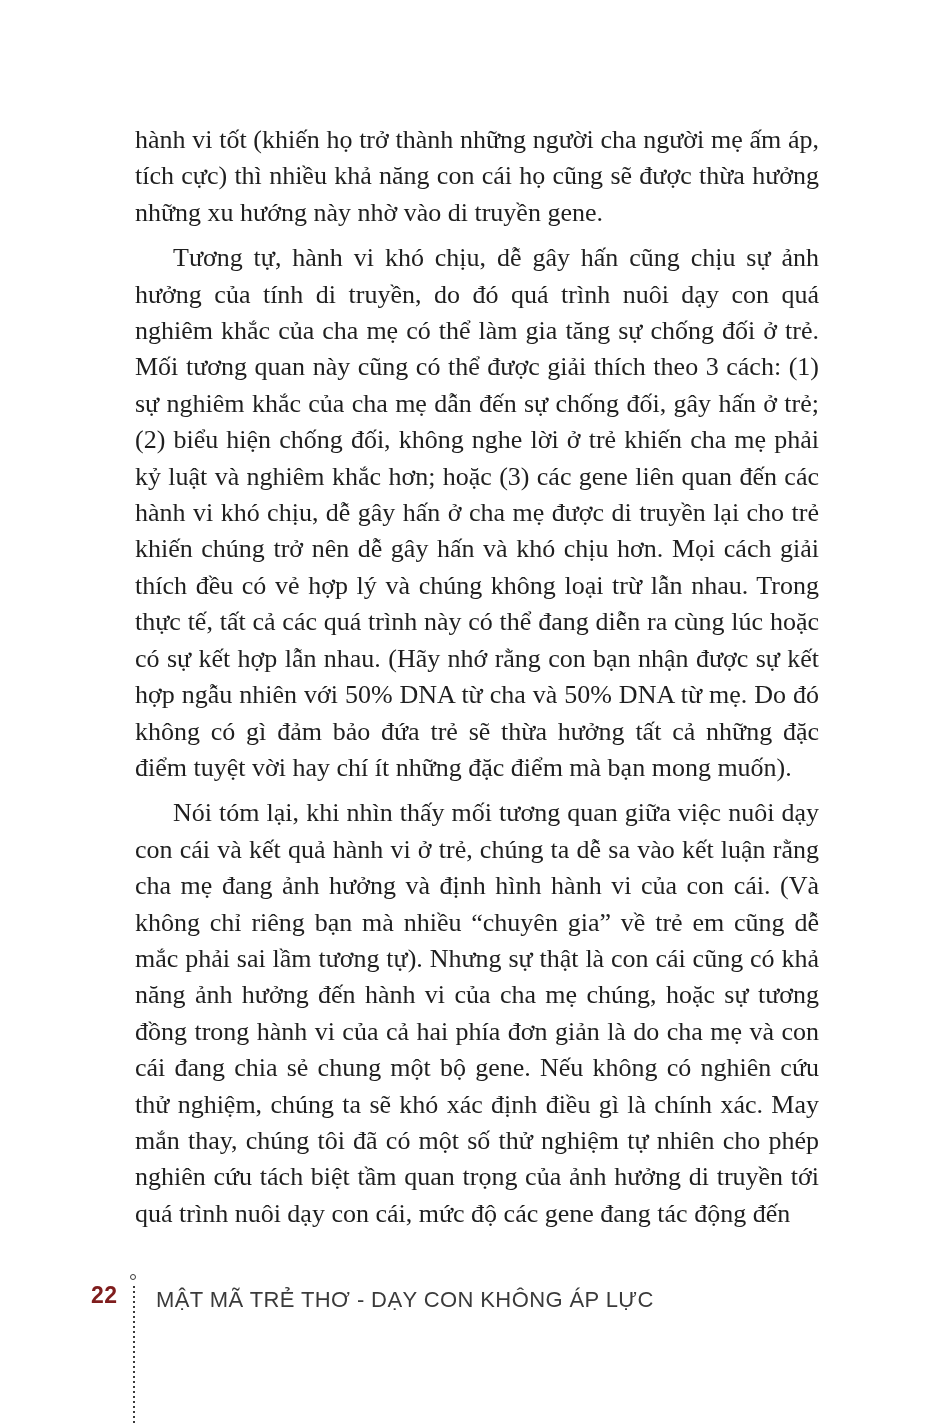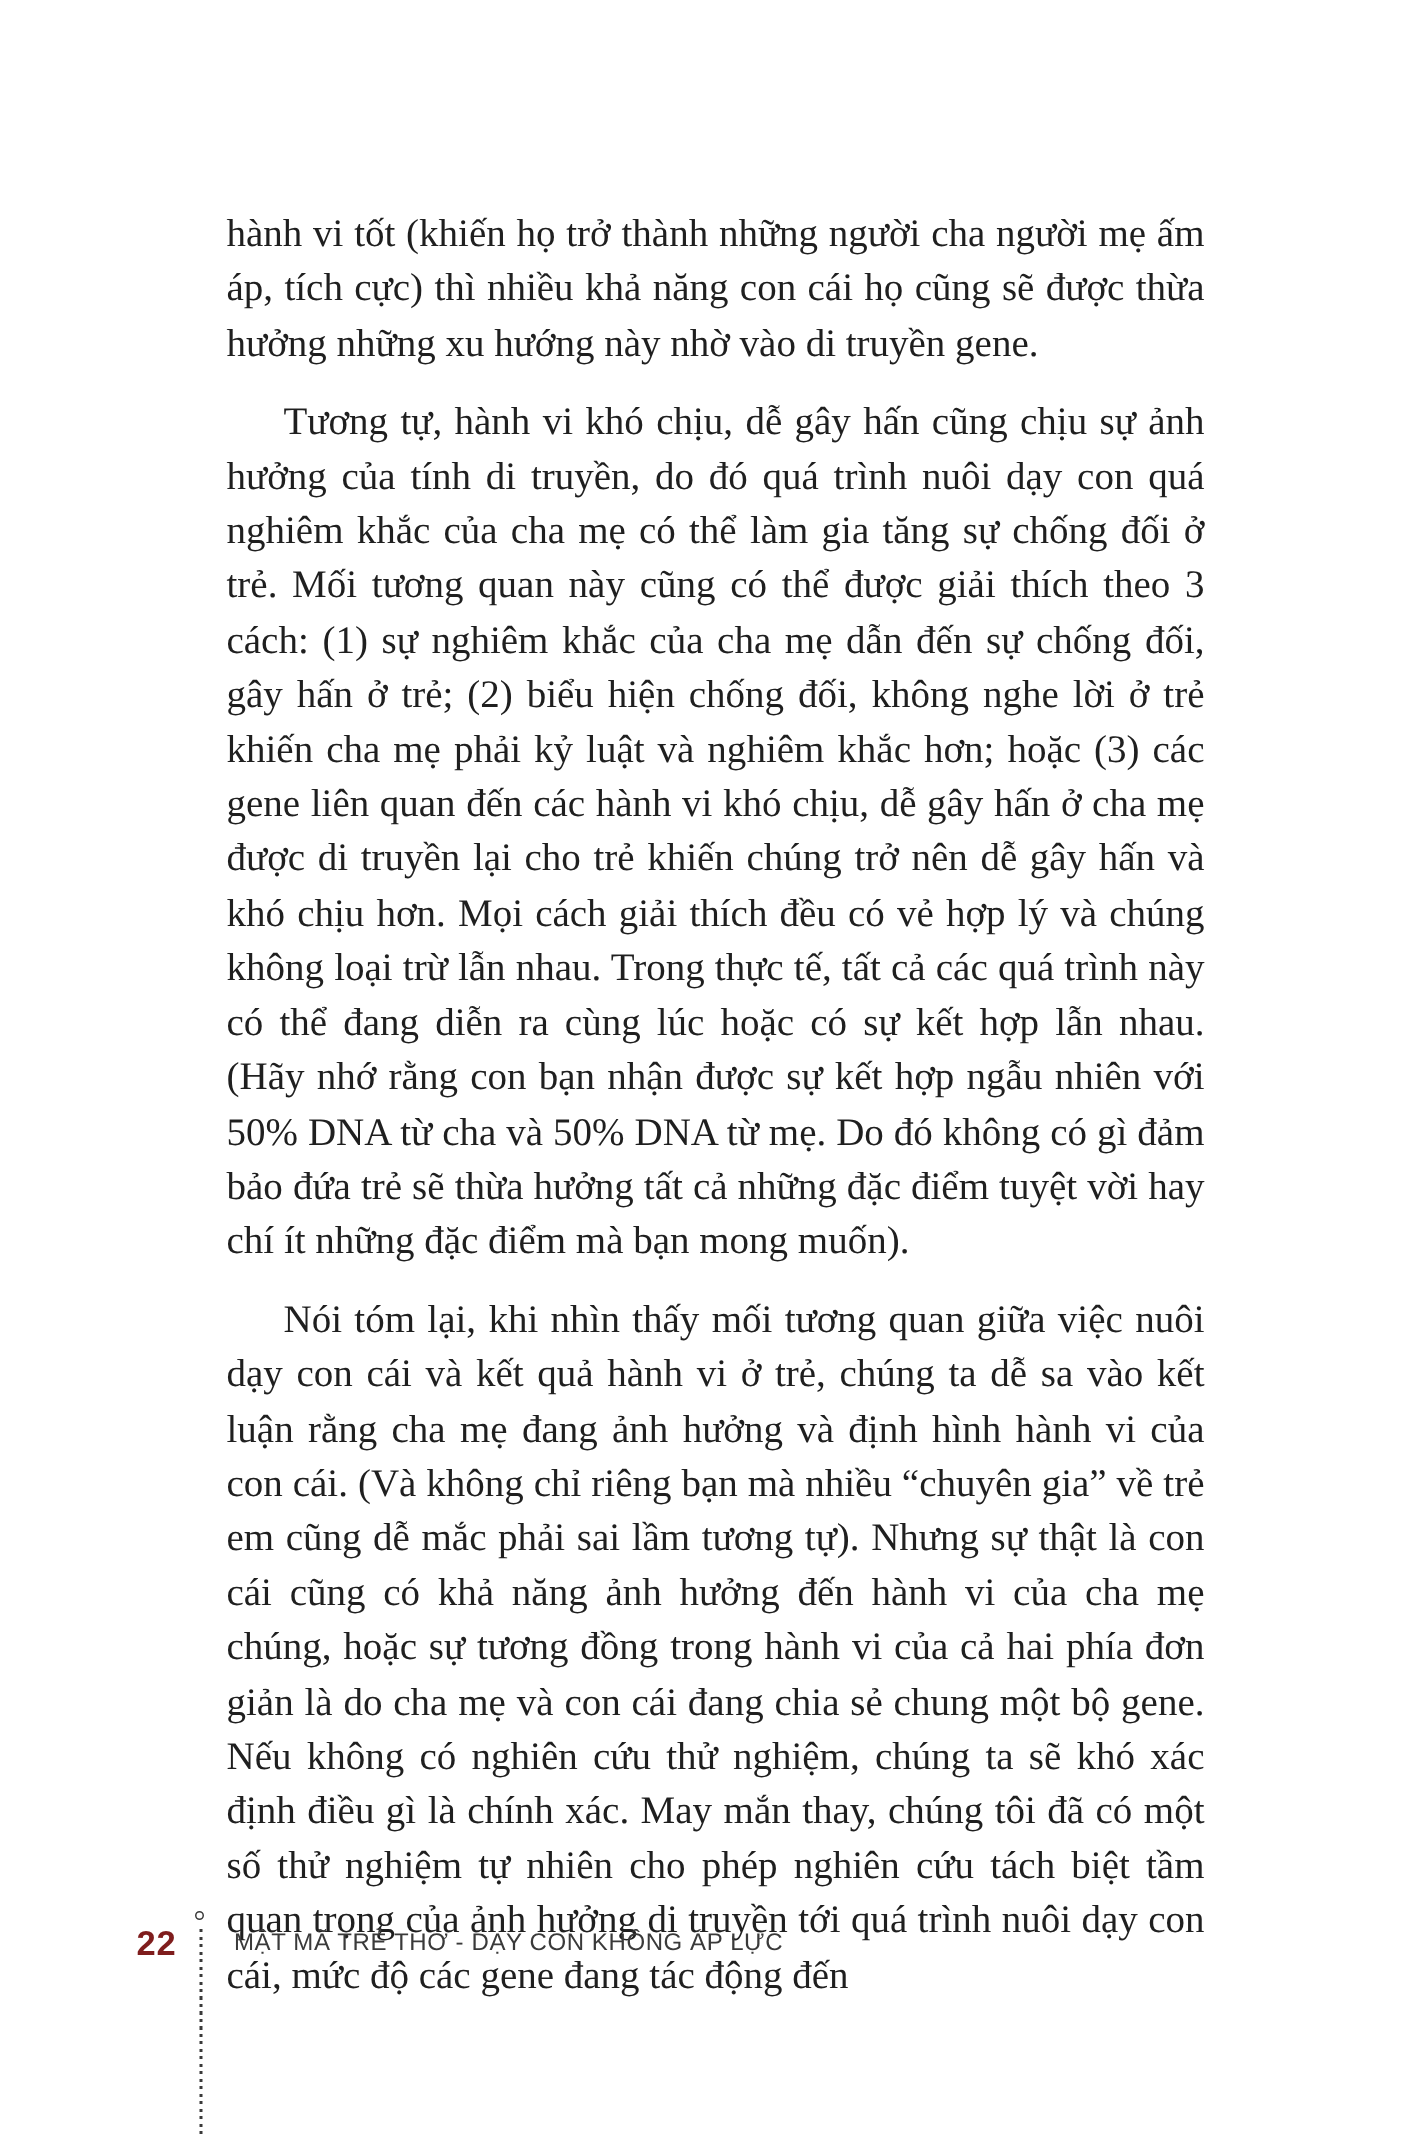--- a/index.html
+++ b/index.html
@@ -19,21 +19,21 @@
     position: absolute;
     left: 135px;
     top: 122px;
     width: 684px;
     color: #1f1f1f;
     font-size: 26px;
     line-height: 36.4px;
     text-align: justify;
   }
   .body-text p {
-    margin: 16px;
+    margin: 0;
     padding: 0;
   }
   .body-text p + p {
     margin-top: 9px;
     text-indent: 38px;
   }
   .footer-pagenum {
     position: absolute;
     left: 91px;
     top: 1282px;
@@ -67,21 +67,21 @@
       transparent 2px,
       transparent 5px
     );
   }
   .footer-title {
     position: absolute;
     left: 156px;
     top: 1287px;
     font-family: "Liberation Sans", sans-serif;
     font-weight: 400;
-    font-size: 16px;
+    font-size: 22px;
     color: #3a3a3a;
     letter-spacing: 0.4px;
     white-space: nowrap;
   }
 </style>
 </head>
 <body>
 
 <div class="page">
 

